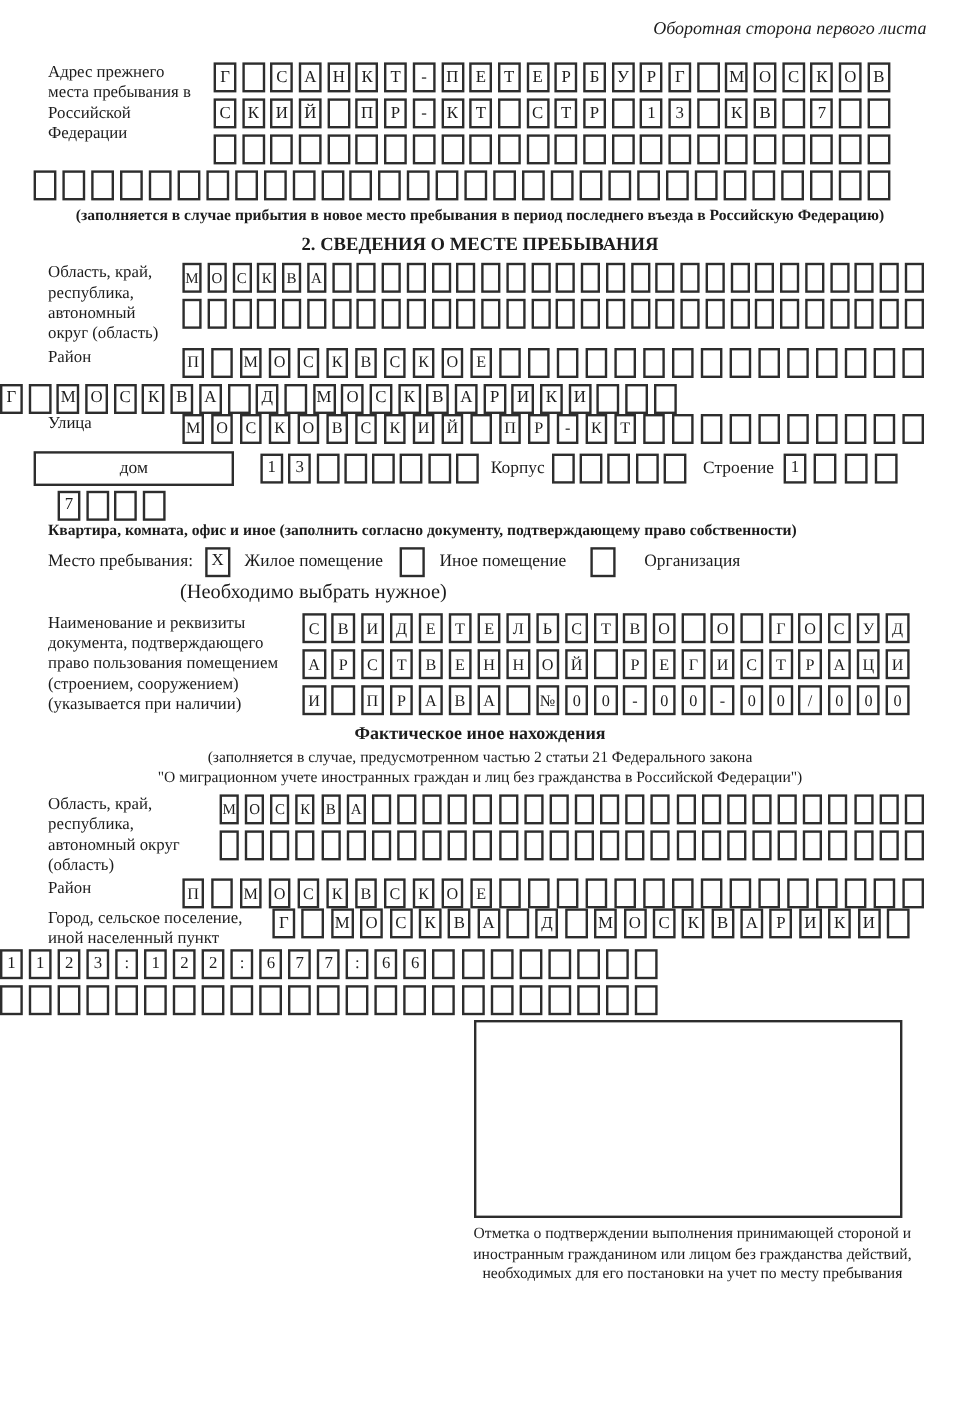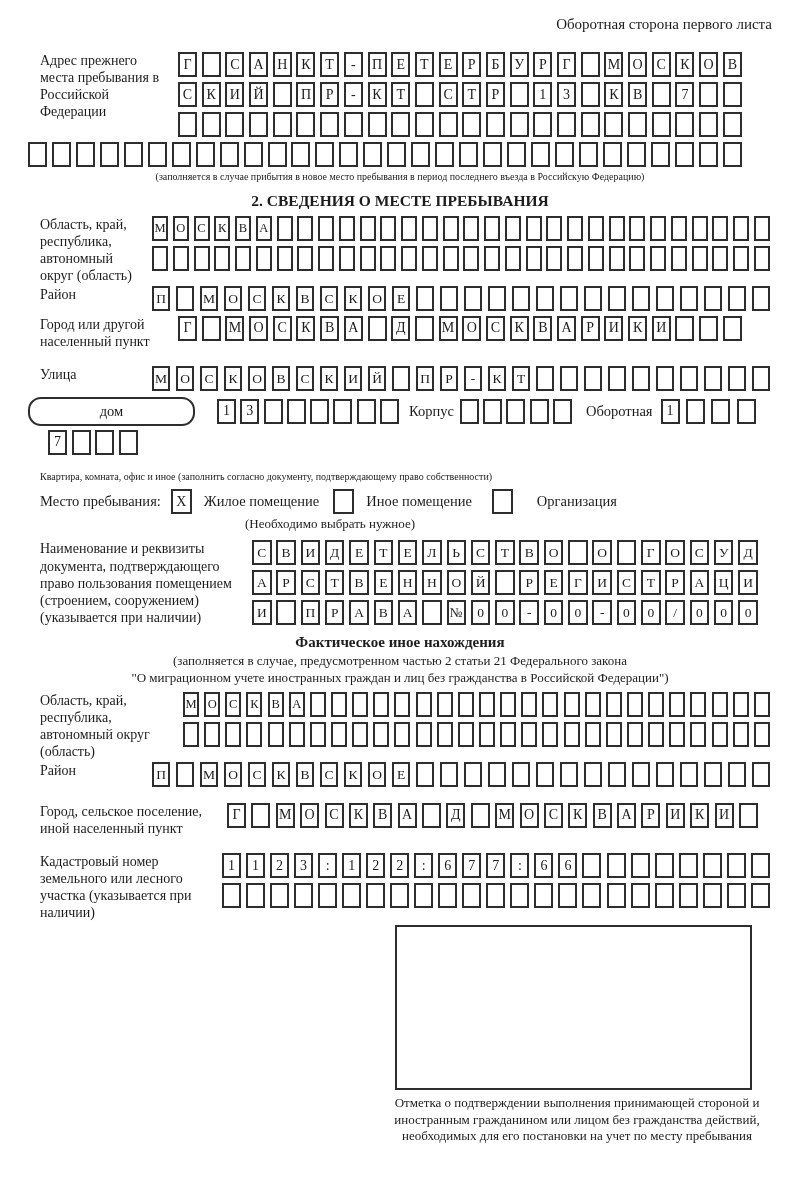--- a/index.html
+++ b/index.html
@@ -1,18 +1,18 @@
 <!DOCTYPE html>
 <html><head>
 <meta charset="utf-8">
 <style>
   html,body{margin:0;padding:0;background:#fff;}
   .page{position:relative;width:800px;height:1180px;background:#fff;overflow:hidden;
         font-family:"Liberation Serif","DejaVu Serif",serif;color:#1c1c1c;}
-  .header-note{position:absolute;top:16px;right:28px;font-size:15px;}
+  .header-note{position:absolute;top:16px;right:28px;font-size:15px;font-style:italic;}
   .content{padding-top:52px;}
   .formrow{display:flex;align-items:flex-start;}
   .lab{font-size:14px;line-height:1.22;box-sizing:border-box;padding-left:40px;padding-right:6px;}
   .labPrev{width:178px;}
   .labStd{width:152px;}
   .labCity{width:178px;}
   .labDoc{width:252px;}
   .labAReg{width:183px;}
   .labACity{width:227px;}
   .labCad{width:222px;}
@@ -25,37 +25,37 @@
   .c30{width:618px;}  .c30 .cell{width:16px;font-size:12.5px;}
   .c26{width:618px;}  .c26 .cell{width:18px;font-size:13.5px;}
   .c21{width:506px;}  .c21 .cell{width:19.5px;font-size:13.5px;}
   .c28{width:587px;}  .c28 .cell{width:16px;font-size:12.5px;}
   .c22{width:531px;}  .c22 .cell{width:19px;}
   .c23{width:548px;}  .c23 .cell{width:19px;}
   .cH8{width:182px;margin-left:22px;} .cH8 .cell{width:19px;}
   .cK5{width:112px;margin-left:6px;}  .cK5 .cell{width:19px;}
   .cS4{width:95px;margin-left:8px;}   .cS4 .cell{width:19px;}
   .cA4{width:90px;margin-left:15px;}  .cA4 .cell{width:19px;}
-  .caption{font-size:10px;line-height:1.25;}
+  .caption{font-size:13px;line-height:1.25;font-weight:bold;}
   .cap-center{text-align:center;margin-top:4px;}
   .cap-left{margin-left:40px;margin-top:3px;}
   .h2{font-weight:bold;font-size:15.5px;text-align:center;margin-top:8px;}
   .namebox{box-sizing:border-box;border:2px solid #2d2d2d;height:29px;display:flex;
            align-items:center;justify-content:center;font-size:14.5px;background:#fff;}
   .houserow{display:flex;align-items:center;margin-left:28px;margin-top:6px;font-size:14.5px;}
   .aptrow{display:flex;align-items:center;margin-left:33px;margin-top:4px;}
   .stayrow{display:flex;align-items:center;margin-left:40px;margin-top:6px;font-size:14.5px;}
   .cbx{width:21px;}
-  .note{width:360px;margin-left:150px;text-align:center;font-size:13px;margin-top:2px;}
+  .note{width:360px;margin-left:150px;text-align:left;font-size:17px;margin-top:2px;}
   .sect-title{font-weight:bold;font-size:15px;text-align:center;margin-top:8px;}
   .sub{text-align:center;font-size:13px;line-height:1.3;}
   .stampbox{box-sizing:border-box;margin-left:395px;margin-top:4px;width:357px;height:165px;
             border:2px solid #2d2d2d;background:#fff;}
   .stampcap{margin-left:382px;margin-top:5px;width:390px;text-align:center;font-size:13px;line-height:1.25;}
-  .mt2{margin-top:2px;} .mt4{margin-top:16px;} .mt5{margin-top:5px;} .mt6{margin-top:6px;} .mt8{margin-top:8px;}
+  .mt2{margin-top:2px;} .mt4{margin-top:0;} .mt5{margin-top:5px;} .mt6{margin-top:6px;} .mt8{margin-top:8px;}
 </style>
 </head>
 <body>
 
 <div class="page">
   <div class="header-note">Оборотная сторона первого листа</div>
 
   <div class="content">
 
     <div class="formrow">
@@ -273,21 +273,20 @@
           <span class="cell"></span>
           <span class="cell"></span>
           <span class="cell"></span>
           <span class="cell"></span>
           <span class="cell"></span>
           <span class="cell"></span>
         </div>
     </div>
 
     <div class="formrow mt5">
-      <div class="lab labCity">Город или другой населенный пункт</div>
       <div class="boxes c24">
           <span class="cell">Г</span>
           <span class="cell"></span>
           <span class="cell">М</span>
           <span class="cell">О</span>
           <span class="cell">С</span>
           <span class="cell">К</span>
           <span class="cell">В</span>
           <span class="cell">А</span>
           <span class="cell"></span>
@@ -335,40 +334,40 @@
           <span class="cell"></span>
           <span class="cell"></span>
           <span class="cell"></span>
           <span class="cell"></span>
           <span class="cell"></span>
           <span class="cell"></span>
         </div>
     </div>
 
     <div class="houserow">
-      <div class="namebox" style="width:167px;border-radius:13px;">дом</div>
+      <div class="namebox" style="width:167px;">дом</div>
       <div class="boxes cH8">
           <span class="cell">1</span>
           <span class="cell">3</span>
           <span class="cell"></span>
           <span class="cell"></span>
           <span class="cell"></span>
           <span class="cell"></span>
           <span class="cell"></span>
           <span class="cell"></span>
         </div>
       <span style="margin-left:10px;">Корпус</span>
       <div class="boxes cK5">
           <span class="cell"></span>
           <span class="cell"></span>
           <span class="cell"></span>
           <span class="cell"></span>
           <span class="cell"></span>
         </div>
-      <span style="margin-left:14px;">Оборотная</span>
+      <span style="margin-left:14px;">Строение</span>
       <div class="boxes cS4">
           <span class="cell">1</span>
           <span class="cell"></span>
           <span class="cell"></span>
           <span class="cell"></span>
         </div>
     </div>
 
     <div class="aptrow">
       <div class="boxes cA4">
@@ -590,21 +589,20 @@
           <span class="cell">А</span>
           <span class="cell">Р</span>
           <span class="cell">И</span>
           <span class="cell">К</span>
           <span class="cell">И</span>
           <span class="cell"></span>
         </div>
     </div>
 
     <div class="formrow mt4">
-      <div class="lab labCad">Кадастровый номер земельного или лесного участка (указывается при наличии)</div>
       <div class="rows">
         <div class="boxes c23">
             <span class="cell">1</span>
             <span class="cell">1</span>
             <span class="cell">2</span>
             <span class="cell">3</span>
             <span class="cell">:</span>
             <span class="cell">1</span>
             <span class="cell">2</span>
             <span class="cell">2</span>

